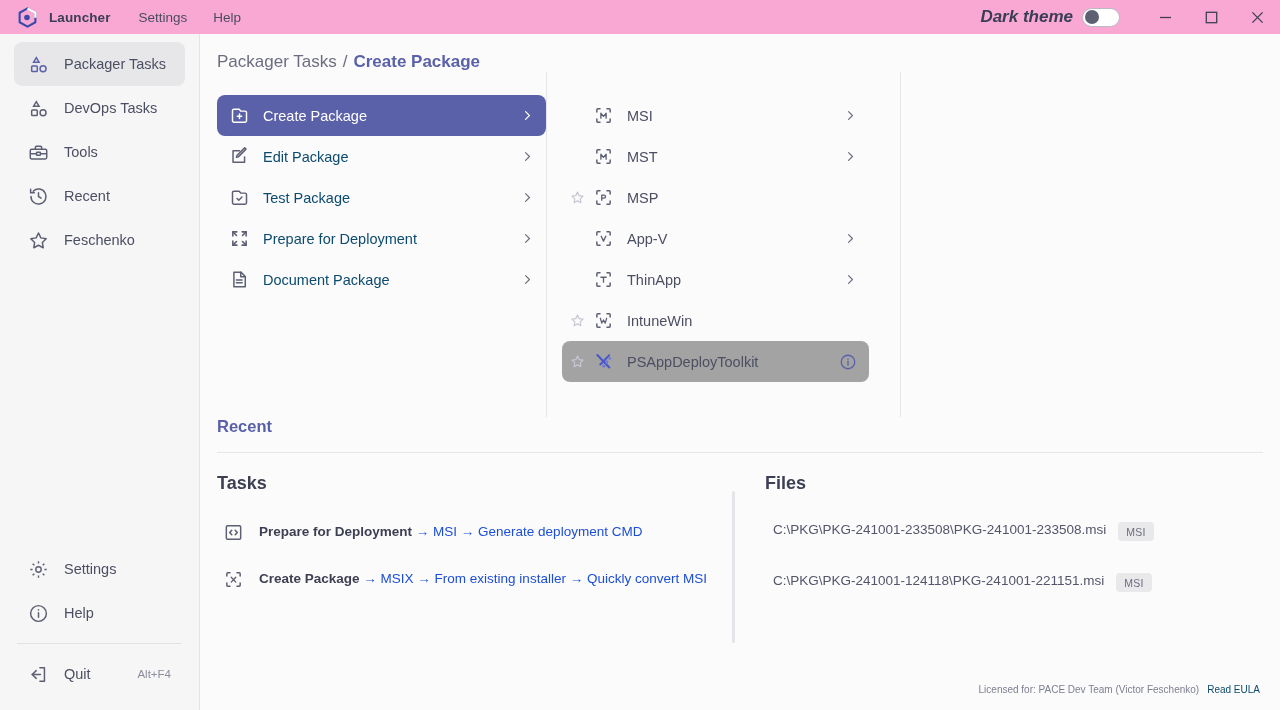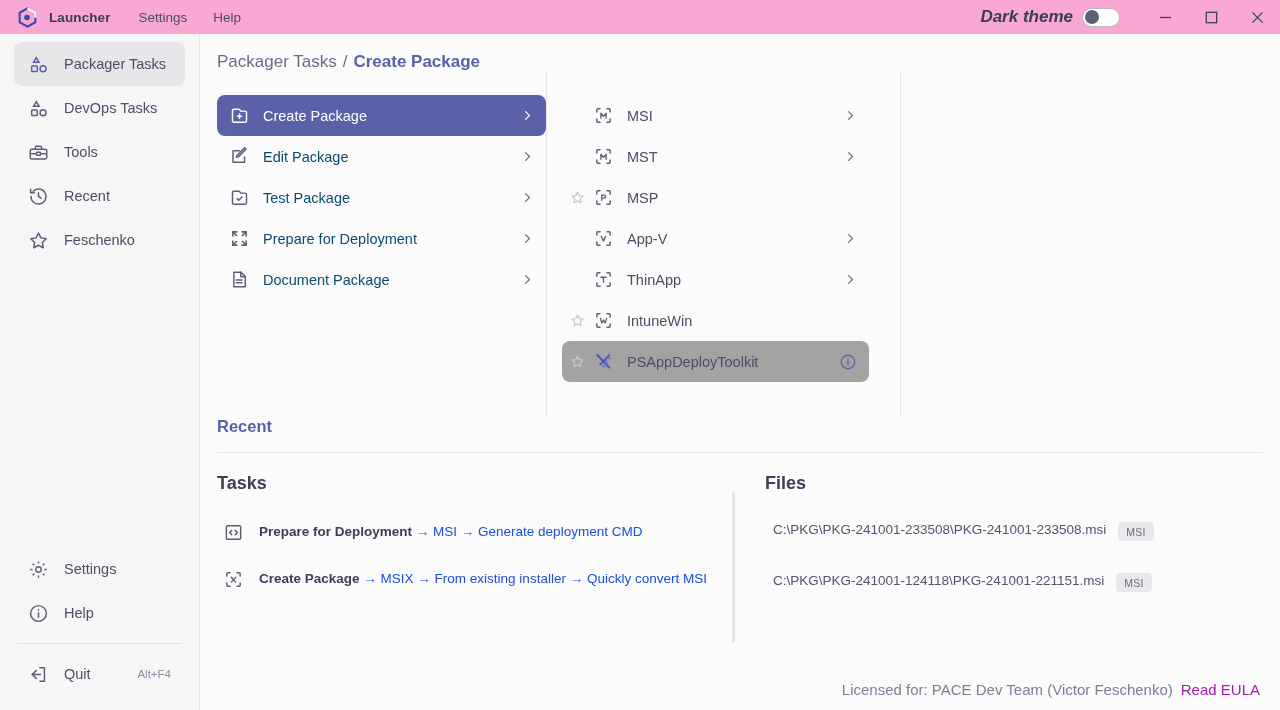--- a/index.html
+++ b/index.html
@@ -137,23 +137,23 @@
   .badge {
     background: #e9e9ec; color: #6b6d7e; border-radius: 4px;
     font-size: 10.5px; padding: 4px 8px 3px; letter-spacing: .3px;
   }
 
   
   .footer {
     height: 42px; flex: 0 0 42px;
     display: flex; align-items: center; justify-content: flex-end;
     padding-right: 20px; gap: 8px;
-    font-size: 15px; color: #7e8090;
-  }
-  .eula { color: #a21caf; cursor: pointer; }
+    font-size: 10px; color: #7e8090;
+  }
+  .eula { color: #0c4a6e; cursor: pointer; }
 </style>
 </head>
 <body>
 
 <div class="app">
 
   <div class="titlebar">
     <div class="brand">
       <span class="brand-logo">
         <svg width="21" height="21" viewBox="0 0 24 24">

